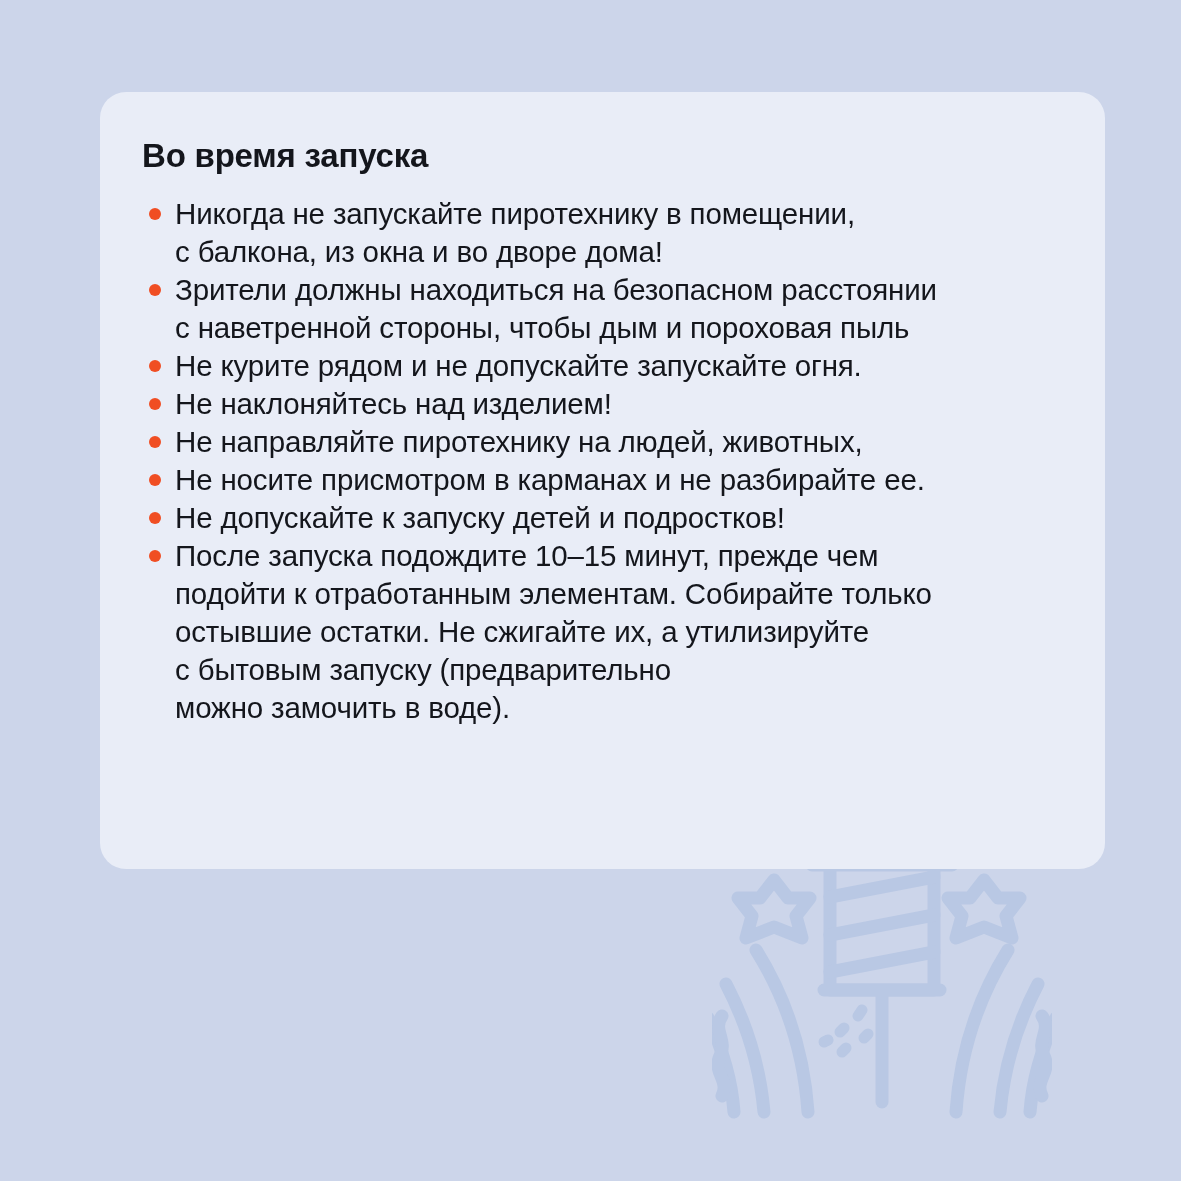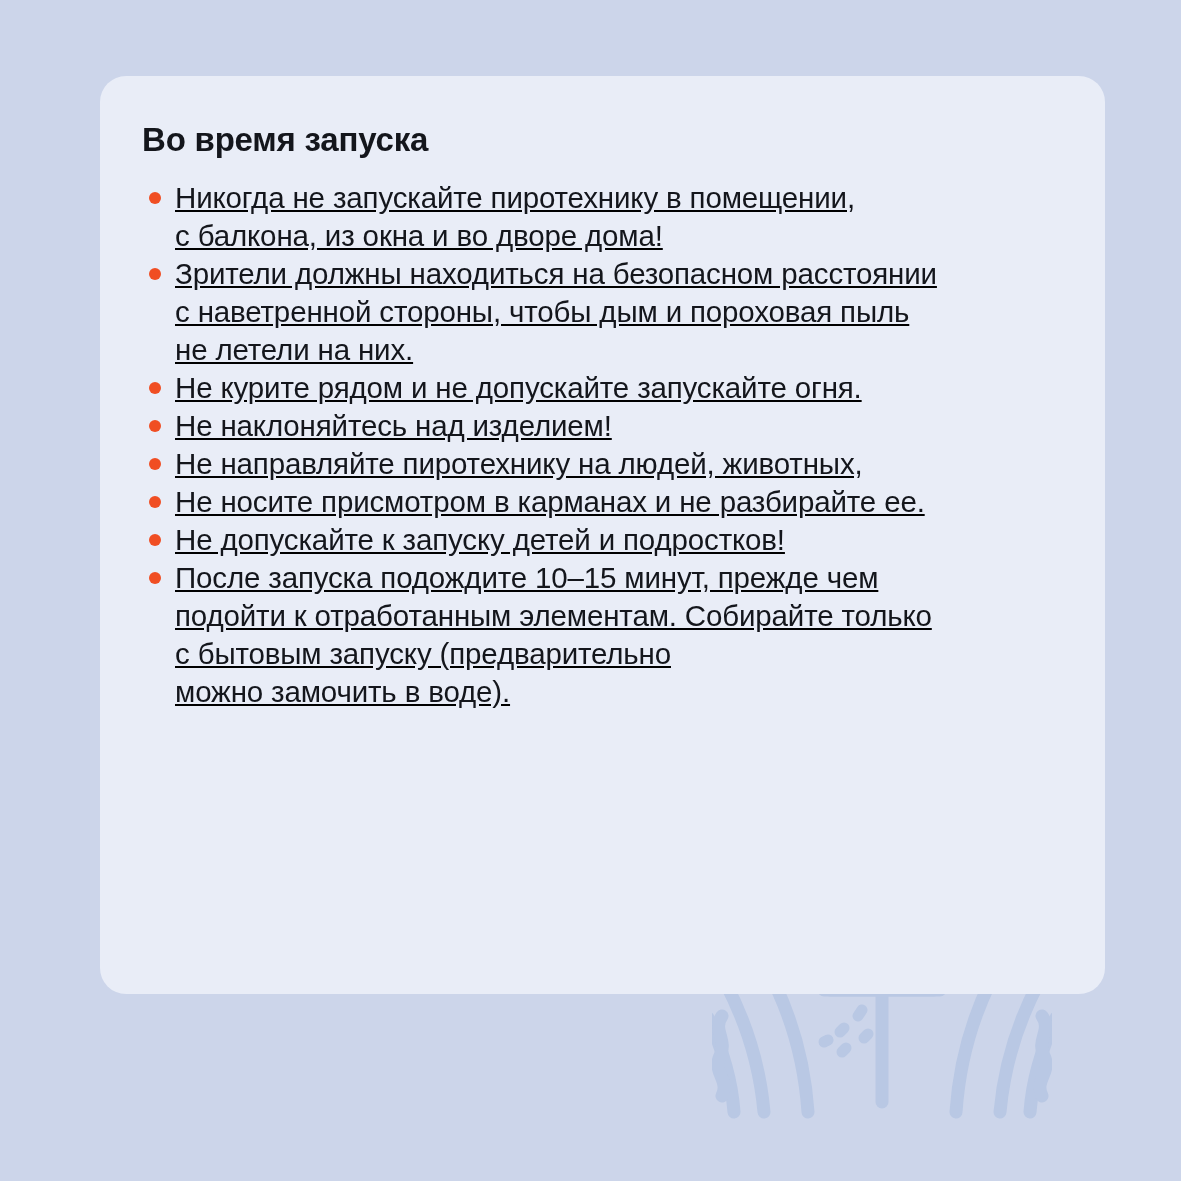--- a/index.html
+++ b/index.html
@@ -36,44 +36,43 @@
   #firework-illustration svg {
     display: block;
     width: 340px;
     height: 360px;
   }
 
   
   #advice-card {
     position: absolute;
     left: 100px;
-    top: 76px;
+    top: 92px;
     width: 1005px;
-    height: 918px;
+    height: 777px;
     background: #e9edf7;
     border-radius: 26px;
     box-sizing: border-box;
     padding: 44px 40px 0 40px;
   }
 
   #card-title {
     margin: 0;
     padding: 0 0 0 2px;
     font-size: 33px;
     font-weight: 700;
     letter-spacing: -0.2px;
     color: #14161c;
     line-height: 1.2;
   }
 
   #advice-list {
     list-style: none;
     margin: 19px 0 0 0;
     padding: 0;
-    text-decoration: underline;
   }
 
   .advice-item {
     position: relative;
     padding-left: 33px;
     margin: 0 0 0 2px;
     color: #14161c;
     font-size: 29.5px;
     line-height: 38px;
     letter-spacing: -0.15px;
@@ -158,21 +157,20 @@
       <li class="advice-item">
         <span class="advice-bullet"></span>
         <span class="advice-line">Никогда не запускайте пиротехнику в помещении,</span>
         <span class="advice-line">с балкона, из окна и во дворе дома!</span>
       </li>
 
       <li class="advice-item">
         <span class="advice-bullet"></span>
         <span class="advice-line">Зрители должны находиться на безопасном расстоянии</span>
         <span class="advice-line">с наветренной стороны, чтобы дым и пороховая пыль</span>
-        <span class="advice-line">не летели на них.</span>
       </li>
 
       <li class="advice-item">
         <span class="advice-bullet"></span>
         <span class="advice-line">Не курите рядом и не допускайте запускайте огня.</span>
       </li>
 
       <li class="advice-item">
         <span class="advice-bullet"></span>
         <span class="advice-line">Не наклоняйтесь над изделием!</span>
@@ -190,20 +188,21 @@
 
       <li class="advice-item">
         <span class="advice-bullet"></span>
         <span class="advice-line">Не допускайте к запуску детей и подростков!</span>
       </li>
 
       <li class="advice-item">
         <span class="advice-bullet"></span>
         <span class="advice-line">После запуска подождите 10–15 минут, прежде чем</span>
         <span class="advice-line">подойти к отработанным элементам. Собирайте только</span>
+        <span class="advice-line">остывшие остатки. Не сжигайте их, а утилизируйте</span>
         <span class="advice-line">с бытовым запуску (предварительно</span>
         <span class="advice-line">можно замочить в воде).</span>
       </li>
 
     </ul>
   </div>
 
 </div>
 
 </body></html>

